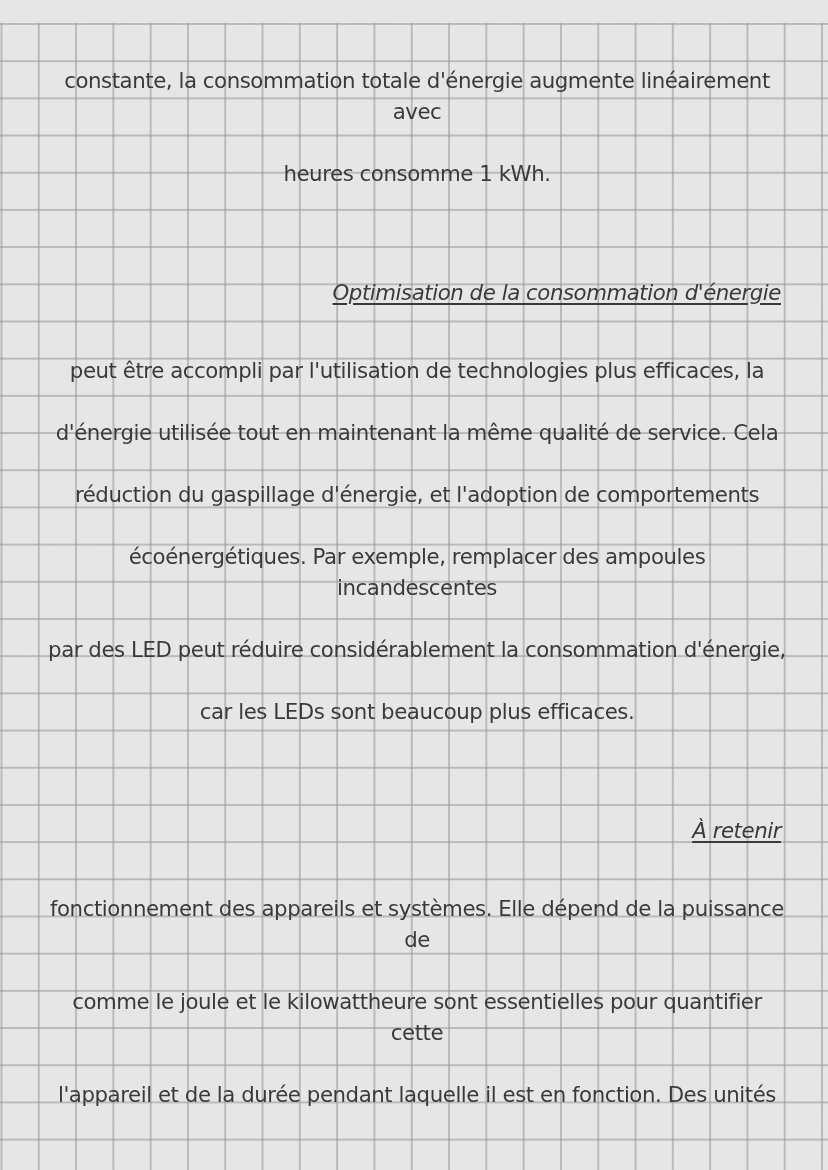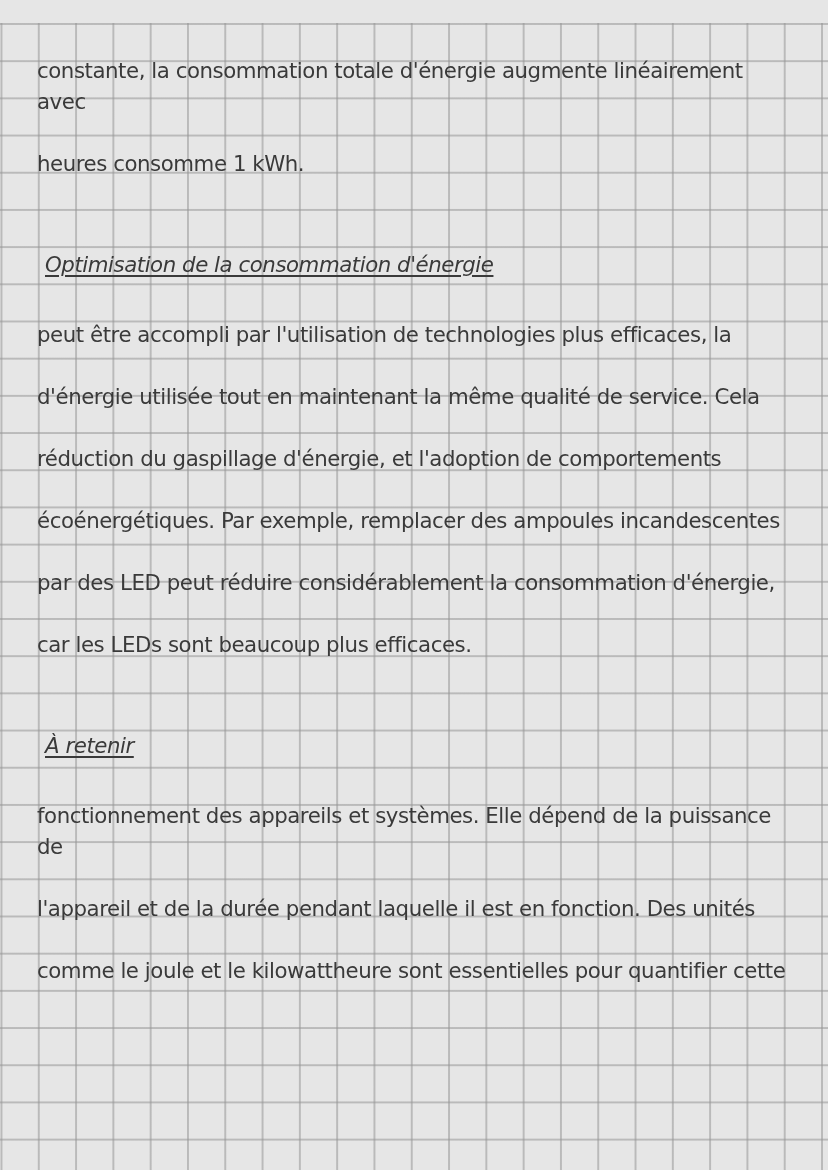--- a/index.html
+++ b/index.html
@@ -30,26 +30,27 @@
       position: absolute;
       left: 37px;
       top: 24px;
       width: 760px;
       color: #3a3a3a;
       font-size: 21.3px;
       line-height: 31px;
       letter-spacing: -0.45px;
     }
     .para {
-      margin: 0;
+      margin: 10px;
       white-space: pre-line;
+      text-align: center;
     }
     .heading {
-      margin: 8px;
-      text-align: left;
+      margin: 16px;
+      text-align: right;
       font-style: italic;
       text-decoration: underline;
       text-underline-offset: 3px;
       text-decoration-thickness: 1.5px;
     }
     .spacer {
       height: 31px;
     }
   </style>
 </head>
@@ -77,21 +78,21 @@
       <div>car les LEDs sont beaucoup plus efficaces.</div>
     </div>
   </div>
 
   <div class="spacer"></div>
 
   <div class="section">
     <div class="heading">À retenir</div>
     <div class="para">
       <div>fonctionnement des appareils et systèmes. Elle dépend de la puissance de</div>
+      <div>comme le joule et le kilowattheure sont essentielles pour quantifier cette</div>
       <div>l'appareil et de la durée pendant laquelle il est en fonction. Des unités</div>
-      <div>comme le joule et le kilowattheure sont essentielles pour quantifier cette</div>
       
       
       
     </div>
   </div>
 
 </div>
 
 </body></html>

